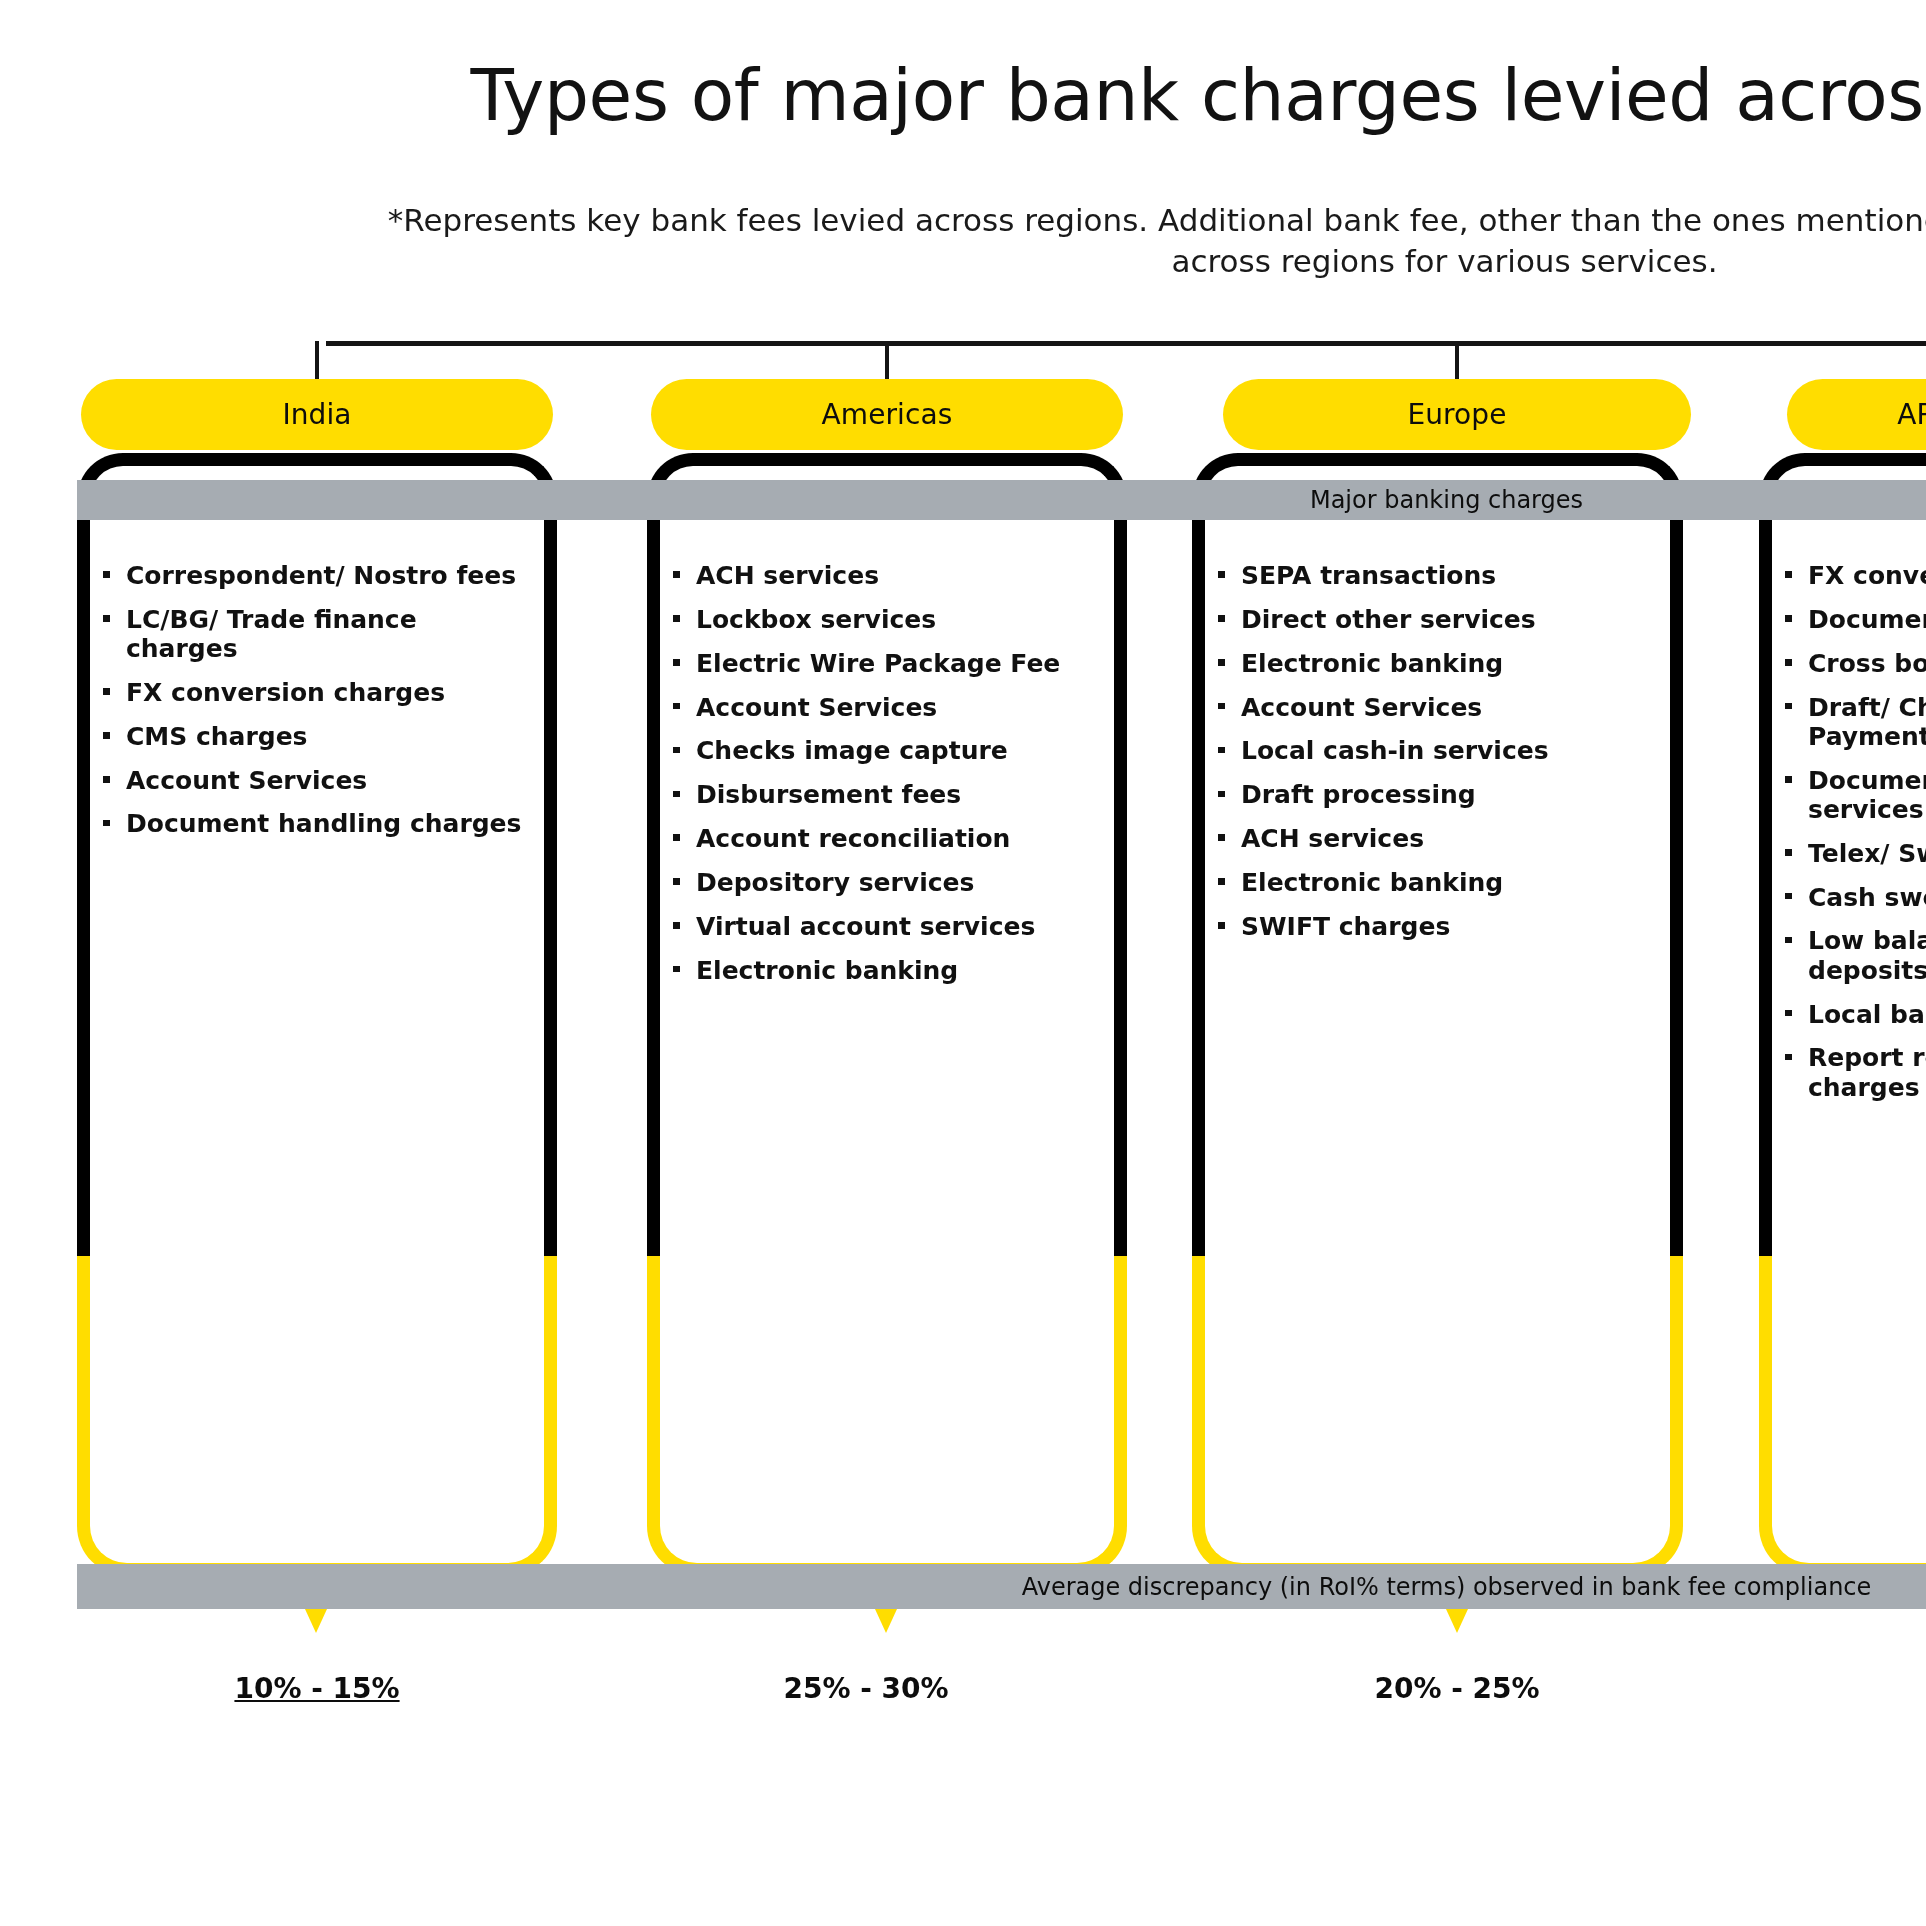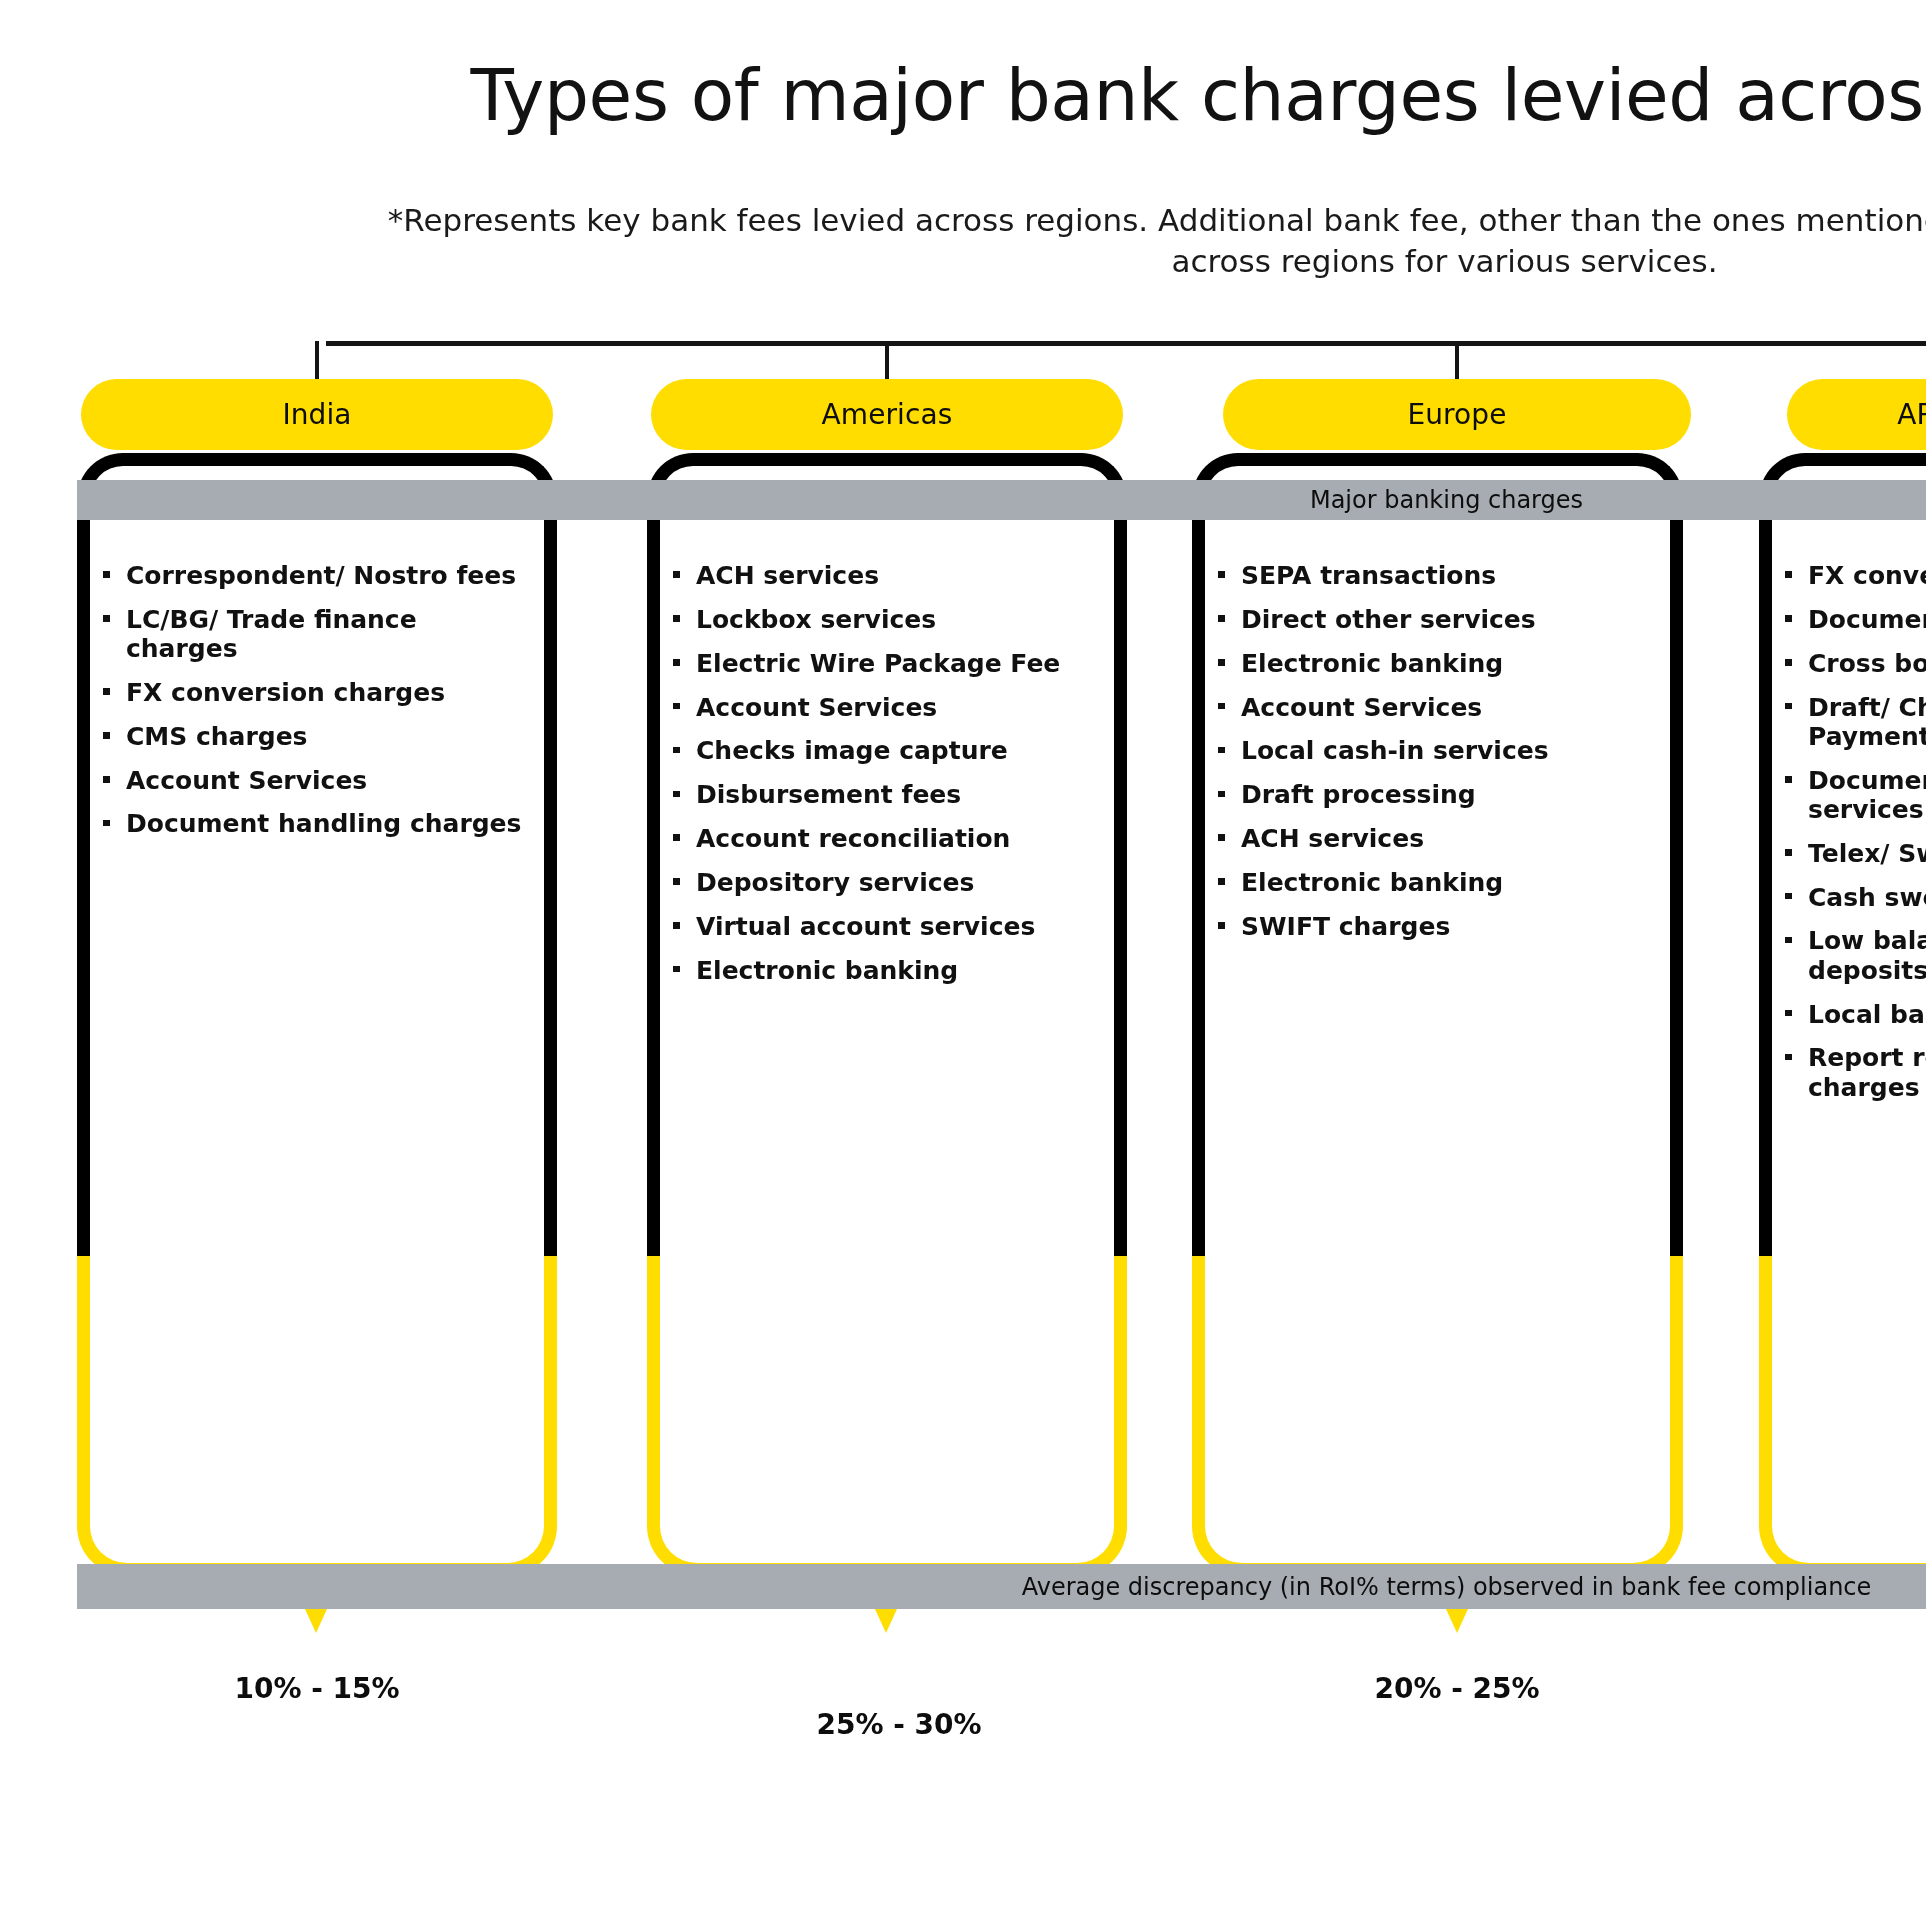--- a/index.html
+++ b/index.html
@@ -182,20 +182,20 @@
     </div>
 
   <div class="grey-bar" id="bottom-grey">Average discrepancy (in RoI% terms) observed in bank fee compliance</div>
 
   <div id="pointers">
       <div class="pointer" style="left: 305px;"></div>
       <div class="pointer" style="left: 875px;"></div>
       <div class="pointer" style="left: 1446px;"></div>
     </div>
   <div id="pcts">
-      <div class="pct" style="left: 81px; width: 472px;">10% - 15%</div>
-      <div class="pct" style="left: 663px; width: 472px; margin-top: 36px;">25% - 30%</div>
+      <div class="pct" style="left: 81px; width: 472px; text-decoration: underline;">10% - 15%</div>
+      <div class="pct" style="left: 630px; width: 472px;">25% - 30%</div>
       <div class="pct" style="left: 1223px; width: 468px;">20% - 25%</div>
       <div class="pct" style="left: 1787px; width: 468px;">15% - 20%</div>
     </div>
 
 </div>
 
 
 </body></html>

